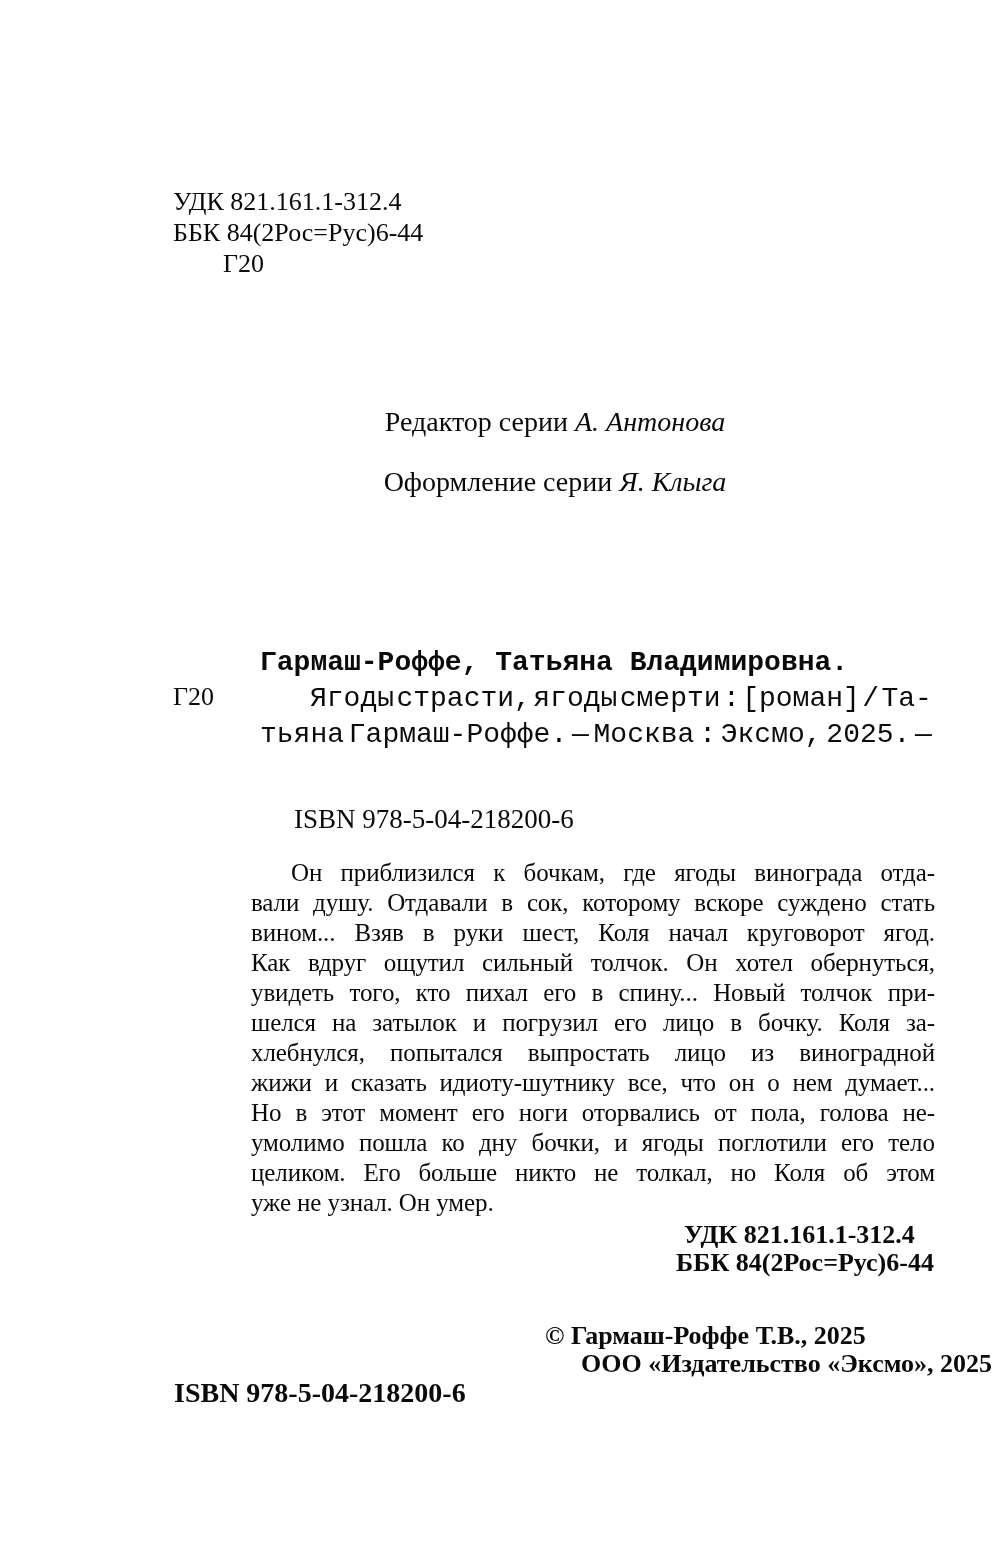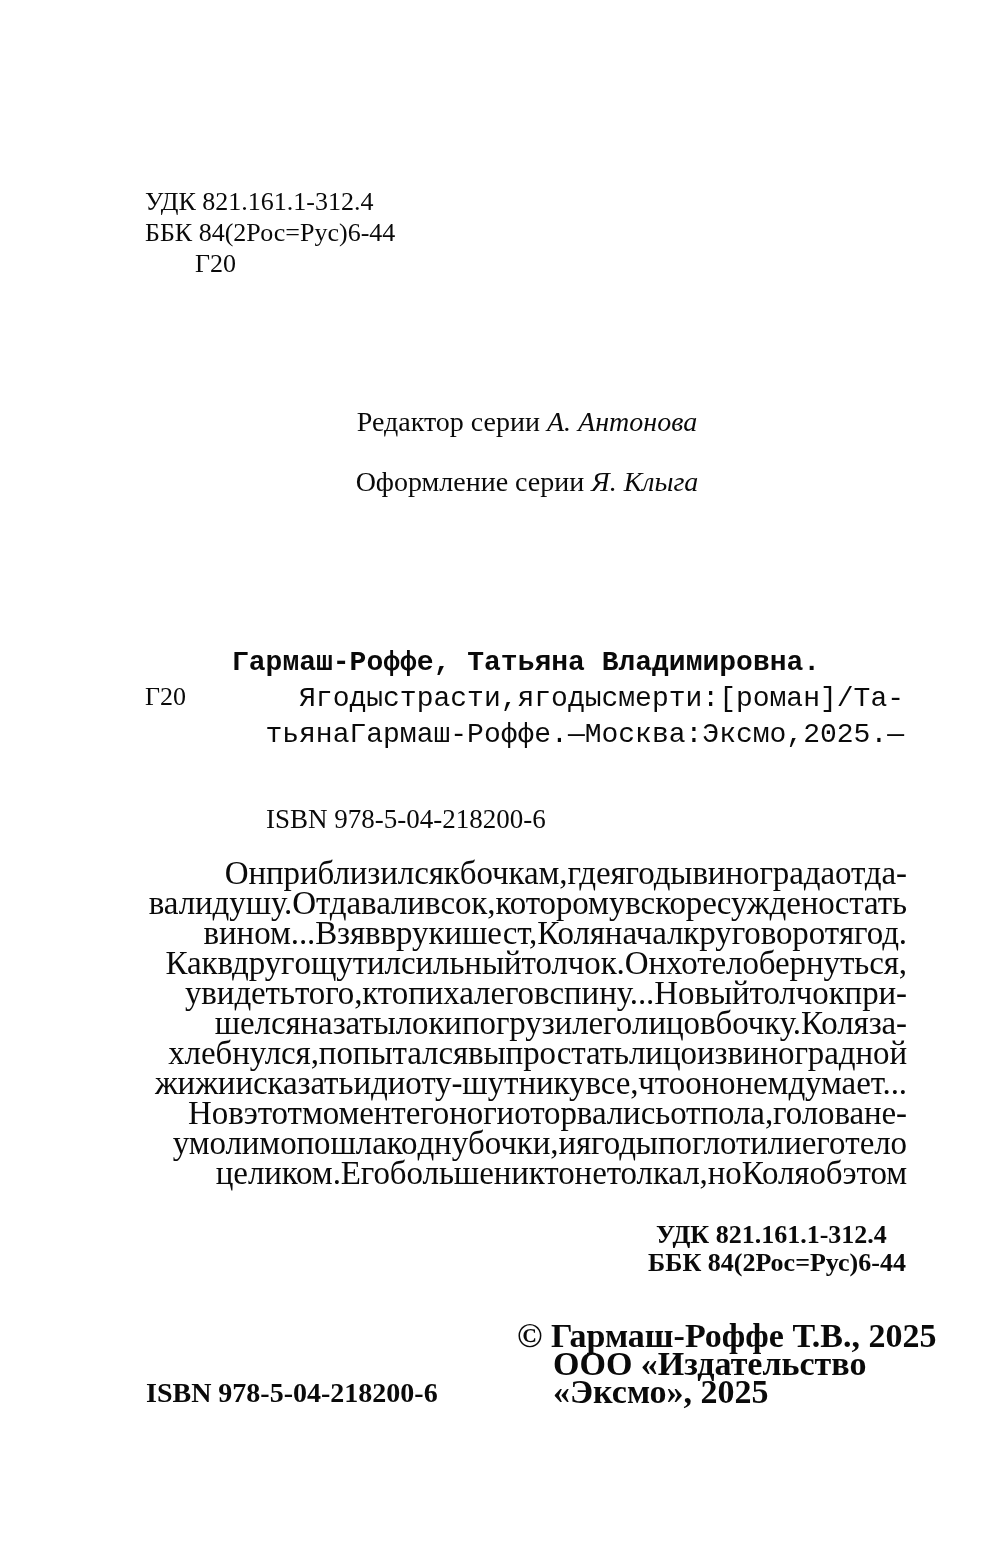--- a/index.html
+++ b/index.html
@@ -5,54 +5,54 @@
   html,body{margin:0;padding:0;background:#e8e8e8;}
   .page{
     position:relative;
     width:1000px;height:1562px;
     margin:0 auto;
     background:#ffffff;
     color:#0a0a0a;
     font-family:"Liberation Serif","DejaVu Serif",serif;
     overflow:hidden;
   }
-  .abs{position:absolute;}
+  .abs{position:absolute;margin-left:28px;}
 
   
   .top-class{left:145px;top:186px;font-size:26px;line-height:31px;}
   .top-class .sign{padding-left:50px;}
 
   
   .series{left:150px;top:406px;width:754px;text-align:center;font-size:28px;}
   .series-line{height:30px;}
   .series-line + .series-line{margin-top:30px;}
   .series i{}
 
   
   .card-sign{left:145px;top:682px;font-size:26px;}
   .card{left:232px;top:645px;width:672px;font-size:28px;line-height:36px;font-family:Liberation Mono, monospace;}
   .card-heading{font-weight:bold;}
   .card .tline.indent{padding-left:50px;}
   .card-isbn{left:266px;top:804px;font-size:27px;}
 
   
-  .annotation{left:223px;top:858px;width:684px;font-size:33px;line-height:30px;letter-spacing:-0.1px;}
+  .annotation{left:223px;top:858px;width:684px;font-size:25px;line-height:30px;letter-spacing:-0.1px;}
   .annotation .tline.indent{padding-left:40px;}
 
   
   .tline{height:inherit;}
-  .tline.just{display:flex;justify-content:flex-end;}
+  .tline.just{display:flex;justify-content:space-between;}
   .tline.just span{white-space:nowrap;}
 
   
   .bottom-class{left:648px;top:1221px;font-size:26px;line-height:28px;font-weight:bold;}
   .bottom-class .udk{padding-left:8px;}
 
   
-  .copyright{left:517px;top:1322px;font-size:34px;line-height:28px;font-weight:bold;}
+  .copyright{left:517px;top:1322px;font-size:26px;line-height:28px;font-weight:bold;}
   .copyright .publisher{padding-left:36px;}
 
   
   .isbn-bottom{left:146px;top:1377px;font-size:28px;font-weight:bold;}
 </style>
 </head>
 <body>
 
 <div class="page">
 
@@ -215,20 +215,21 @@
         <span>Его</span>
         <span>больше</span>
         <span>никто</span>
         <span>не</span>
         <span>толкал,</span>
         <span>но</span>
         <span>Коля</span>
         <span>об</span>
         <span>этом</span>
       </div>
+      <div class="tline">уже не узнал. Он умер.</div>
     </div>
 
   <div class="abs bottom-class">
     <div class="udk">УДК 821.161.1-312.4</div>
     <div class="bbk">ББК 84(2Рос=Рус)6-44</div>
   </div>
 
   <div class="abs copyright">
     <div>© Гармаш-Роффе Т.В., 2025</div>
     <div class="publisher">ООО «Издательство «Эксмо», 2025</div>

